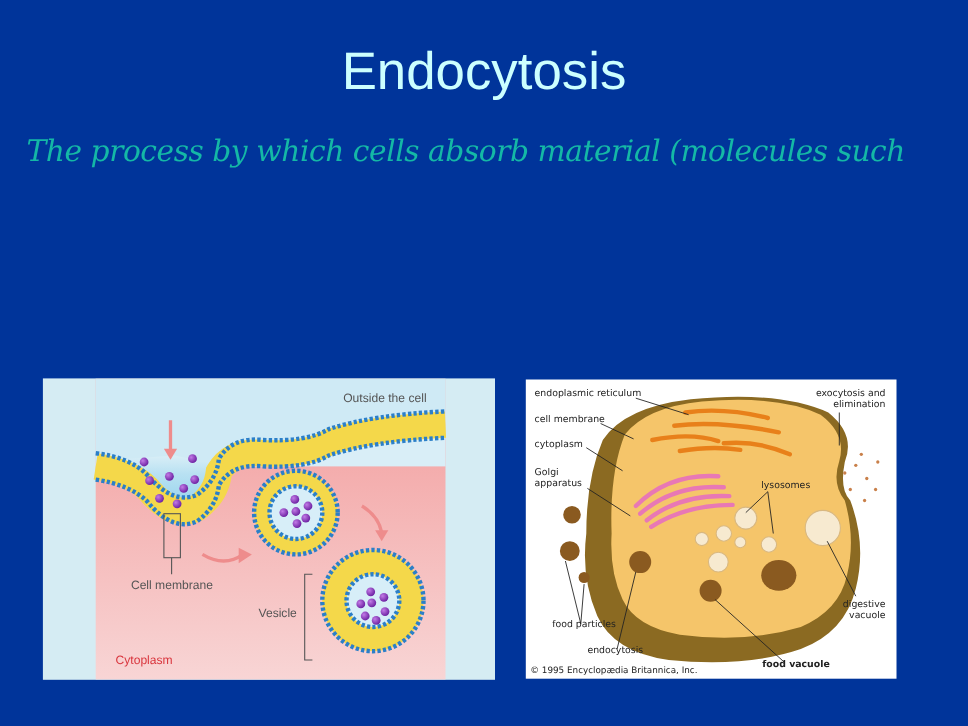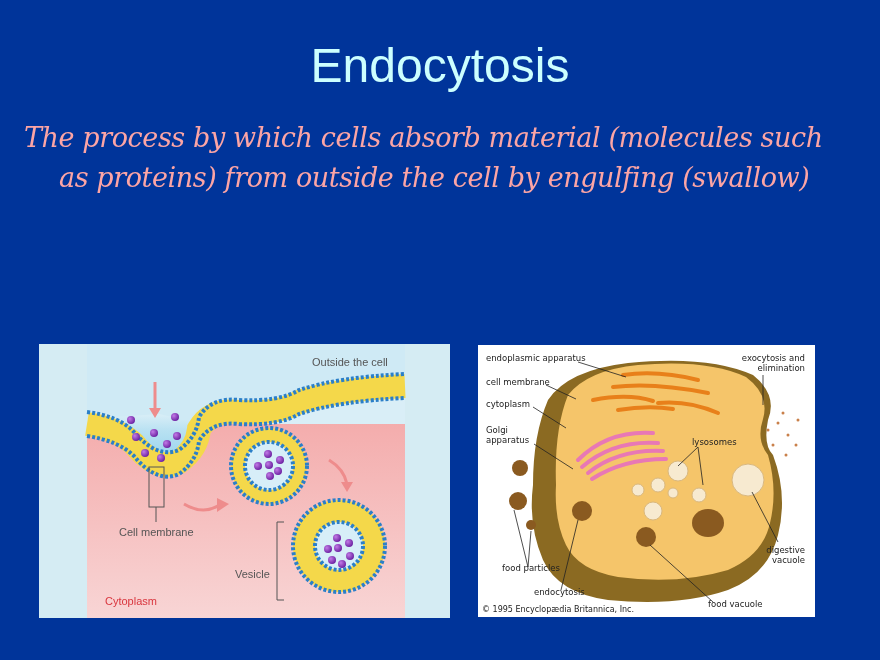--- a/index.html
+++ b/index.html
@@ -1,35 +1,34 @@
 <!DOCTYPE html>
 <html><head>
 <meta charset="utf-8">
 <style>
   html, body { margin:0; padding:0; }
   body { width:880px; height:660px; background:#00349a; overflow:hidden; position:relative; font-family:"Liberation Sans", sans-serif; }
   .title { position:absolute; left:0; width:880px; top:38px; text-align:center; color:#ccffff; font-size:48px; font-family:"Liberation Sans", sans-serif; }
-  .body-text { position:absolute; left:24px; top:118px; width:840px; color:#fca5a5; font-family:"DejaVu Serif", serif; font-style:italic; font-size:27px; line-height:40px; letter-spacing:-0.4px; }
+  .body-text { position:absolute; left:24px; top:118px; width:840px; color:#14b8a6; font-family:"DejaVu Serif", serif; font-style:italic; font-size:27px; line-height:40px; letter-spacing:-0.4px; }
   .body-text .l1 { display:block; }
   .body-text .l2 { display:block; padding-left:35px; }
   .fig-left { position:absolute; left:39px; top:344px; width:411px; height:274px; background:#d5ecf3; overflow:hidden; }
   .fig-right { position:absolute; left:478px; top:345px; width:337px; height:272px; background:#ffffff; overflow:hidden; }
   .lbl { position:absolute; font-family:Liberation Sans, sans-serif; white-space:nowrap; }
   .fl-lbl { font-size:11px; color:#555; }
   .fr-lbl { font-size:8.5px; color:#222; font-family:"DejaVu Sans", sans-serif; }
   svg { position:absolute; left:0; top:0; }
 </style>
 </head>
 <body>
 
 <div class="title">Endocytosis</div>
 
 <div class="body-text">
   <span class="l1">The process by which cells absorb material (molecules such</span>
-  <span class="l2">as proteins) from outside the cell by engulfing (swallow)</span>
 </div>
 
 <div class="fig-left">
   <svg width="411" height="274" viewBox="0 0 411 274">
     <defs>
       <linearGradient id="bgOut" x1="0" y1="0" x2="0" y2="1">
         <stop offset="0" stop-color="#e0f1f8"></stop>
         <stop offset="0.35" stop-color="#a9dbf0"></stop>
         <stop offset="1" stop-color="#6ec3e8"></stop>
       </linearGradient>
@@ -91,21 +90,21 @@
       <polygon points="178,154 190,160 178,168"></polygon>
       <polygon points="302,138 314,138 308,148"></polygon>
     </g>
 
     <rect x="110" y="123" width="15" height="40" fill="none" stroke="#555" stroke-width="1"></rect>
     <line x1="117" y1="163" x2="117" y2="178" stroke="#555" stroke-width="1"></line>
     <path d="M245 178 L238 178 L238 256 L245 256" fill="none" stroke="#555" stroke-width="1"></path>
   </svg>
   <span class="lbl fl-lbl" style="left:273px; top:12px;">Outside the cell</span>
   <span class="lbl fl-lbl" style="left:80px; top:182px;">Cell membrane</span>
-  <span class="lbl fl-lbl" style="left:196px; top:208px;margin-top:16px;">Vesicle</span>
+  <span class="lbl fl-lbl" style="left:196px; top:208px;">Vesicle</span>
   <span class="lbl fl-lbl" style="left:66px; top:251px; color:#d9363e;">Cytoplasm</span>
 </div>
 
 <div class="fig-right">
   <svg width="337" height="272" viewBox="0 0 337 272">
 
     <path d="M70 55 Q90 25 150 18 Q230 10 275 30 Q300 50 290 75 Q285 100 295 110 Q310 150 300 190 Q290 230 250 245 Q200 262 130 255 Q80 248 65 215 Q50 180 55 140 Q55 90 70 55 Z" fill="#8b6a22"></path>
 
     <path d="M90 50 Q110 25 160 20 Q230 14 268 32 Q292 50 285 74 Q278 95 290 110 Q300 145 292 178 Q285 210 250 225 Q200 240 140 232 Q100 225 88 200 Q76 175 78 140 Q76 85 90 50 Z" fill="#f5c56a"></path>
 
@@ -162,27 +161,27 @@
       <line x1="220" y1="102" x2="200" y2="121"></line>
       <line x1="220" y1="102" x2="225" y2="140"></line>
       <line x1="285" y1="30" x2="285" y2="60"></line>
       <line x1="300" y1="197" x2="274" y2="147"></line>
       <line x1="50" y1="222" x2="36" y2="165"></line>
       <line x1="50" y1="222" x2="53" y2="186"></line>
       <line x1="83" y1="245" x2="100" y2="175"></line>
       <line x1="235" y1="257" x2="172" y2="200"></line>
     </g>
   </svg>
-  <span class="lbl fr-lbl" style="left:8px; top:8px;">endoplasmic apparatus</span>
+  <span class="lbl fr-lbl" style="left:8px; top:8px;">endoplasmic reticulum</span>
   <span class="lbl fr-lbl" style="left:8px; top:32px;">cell membrane</span>
   <span class="lbl fr-lbl" style="left:8px; top:54px;">cytoplasm</span>
   <span class="lbl fr-lbl" style="left:8px; top:80px;">Golgi</span>
   <span class="lbl fr-lbl" style="left:8px; top:90px;">apparatus</span>
   <span class="lbl fr-lbl" style="left:214px; top:92px;">lysosomes</span>
   <span class="lbl fr-lbl" style="right:10px; top:8px; text-align:left;">exocytosis and</span>
   <span class="lbl fr-lbl" style="right:10px; top:18px; text-align:center;">elimination</span>
   <span class="lbl fr-lbl" style="right:10px; top:200px;">digestive</span>
   <span class="lbl fr-lbl" style="right:10px; top:210px;">vacuole</span>
   <span class="lbl fr-lbl" style="left:24px; top:218px;">food particles</span>
   <span class="lbl fr-lbl" style="left:56px; top:242px;">endocytosis</span>
-  <span class="lbl fr-lbl" style="left:230px; top:254px;">food vacuole</span>
+  <span class="lbl fr-lbl" style="left:215px; top:254px;font-weight:bold;">food vacuole</span>
   <span class="lbl fr-lbl" style="left:4px; top:260px; font-size:8px;">© 1995 Encyclopædia Britannica, Inc.</span>
 </div>
 
 </body></html>

